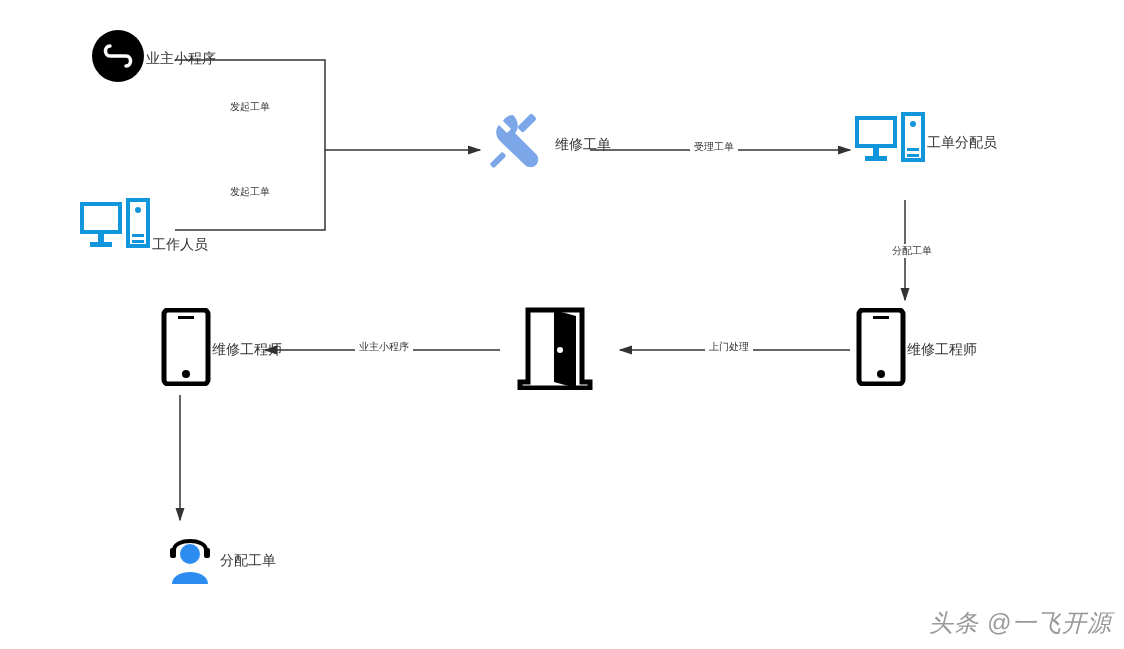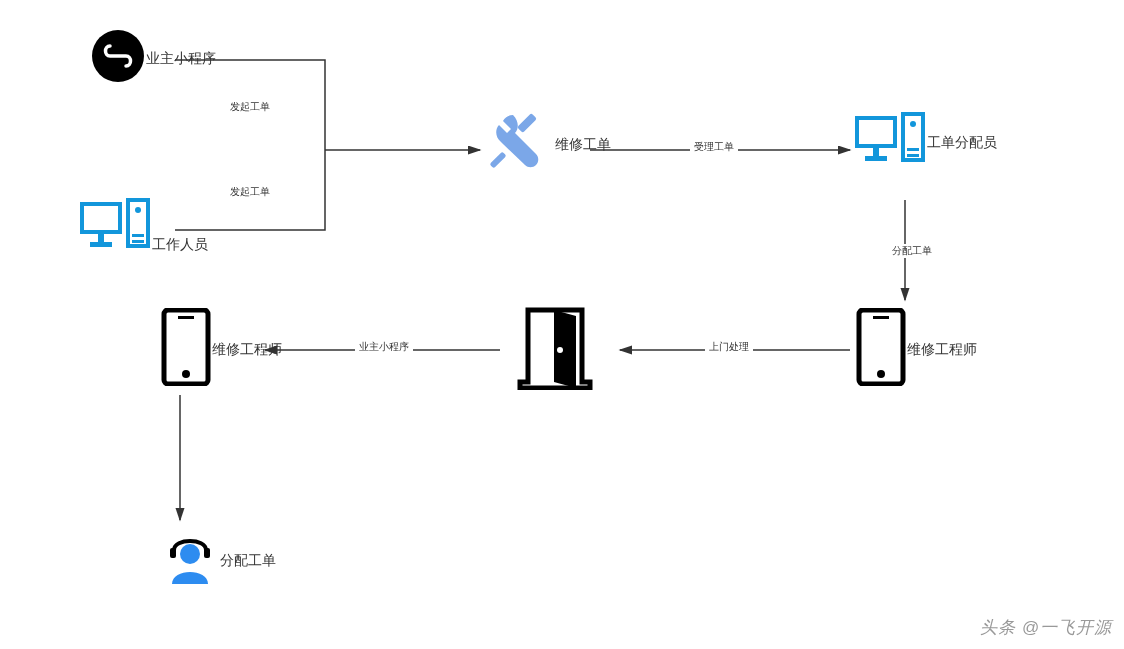--- a/index.html
+++ b/index.html
@@ -28,21 +28,21 @@
       position: absolute;
       background: #fff;
       padding: 0 4px;
       white-space: nowrap;
       font-size: 10px;
     }
     .watermark {
       position: absolute;
       right: 12px;
       bottom: 10px;
-      font-size: 17px;
+      font-size: 24px;
       color: #999;
       font-style: italic;
       letter-spacing: 1px;
       display: flex;
       align-items: center;
       gap: 4px;
     }
     svg.line-layer {
       position: absolute;
       top: 0; left: 0;

